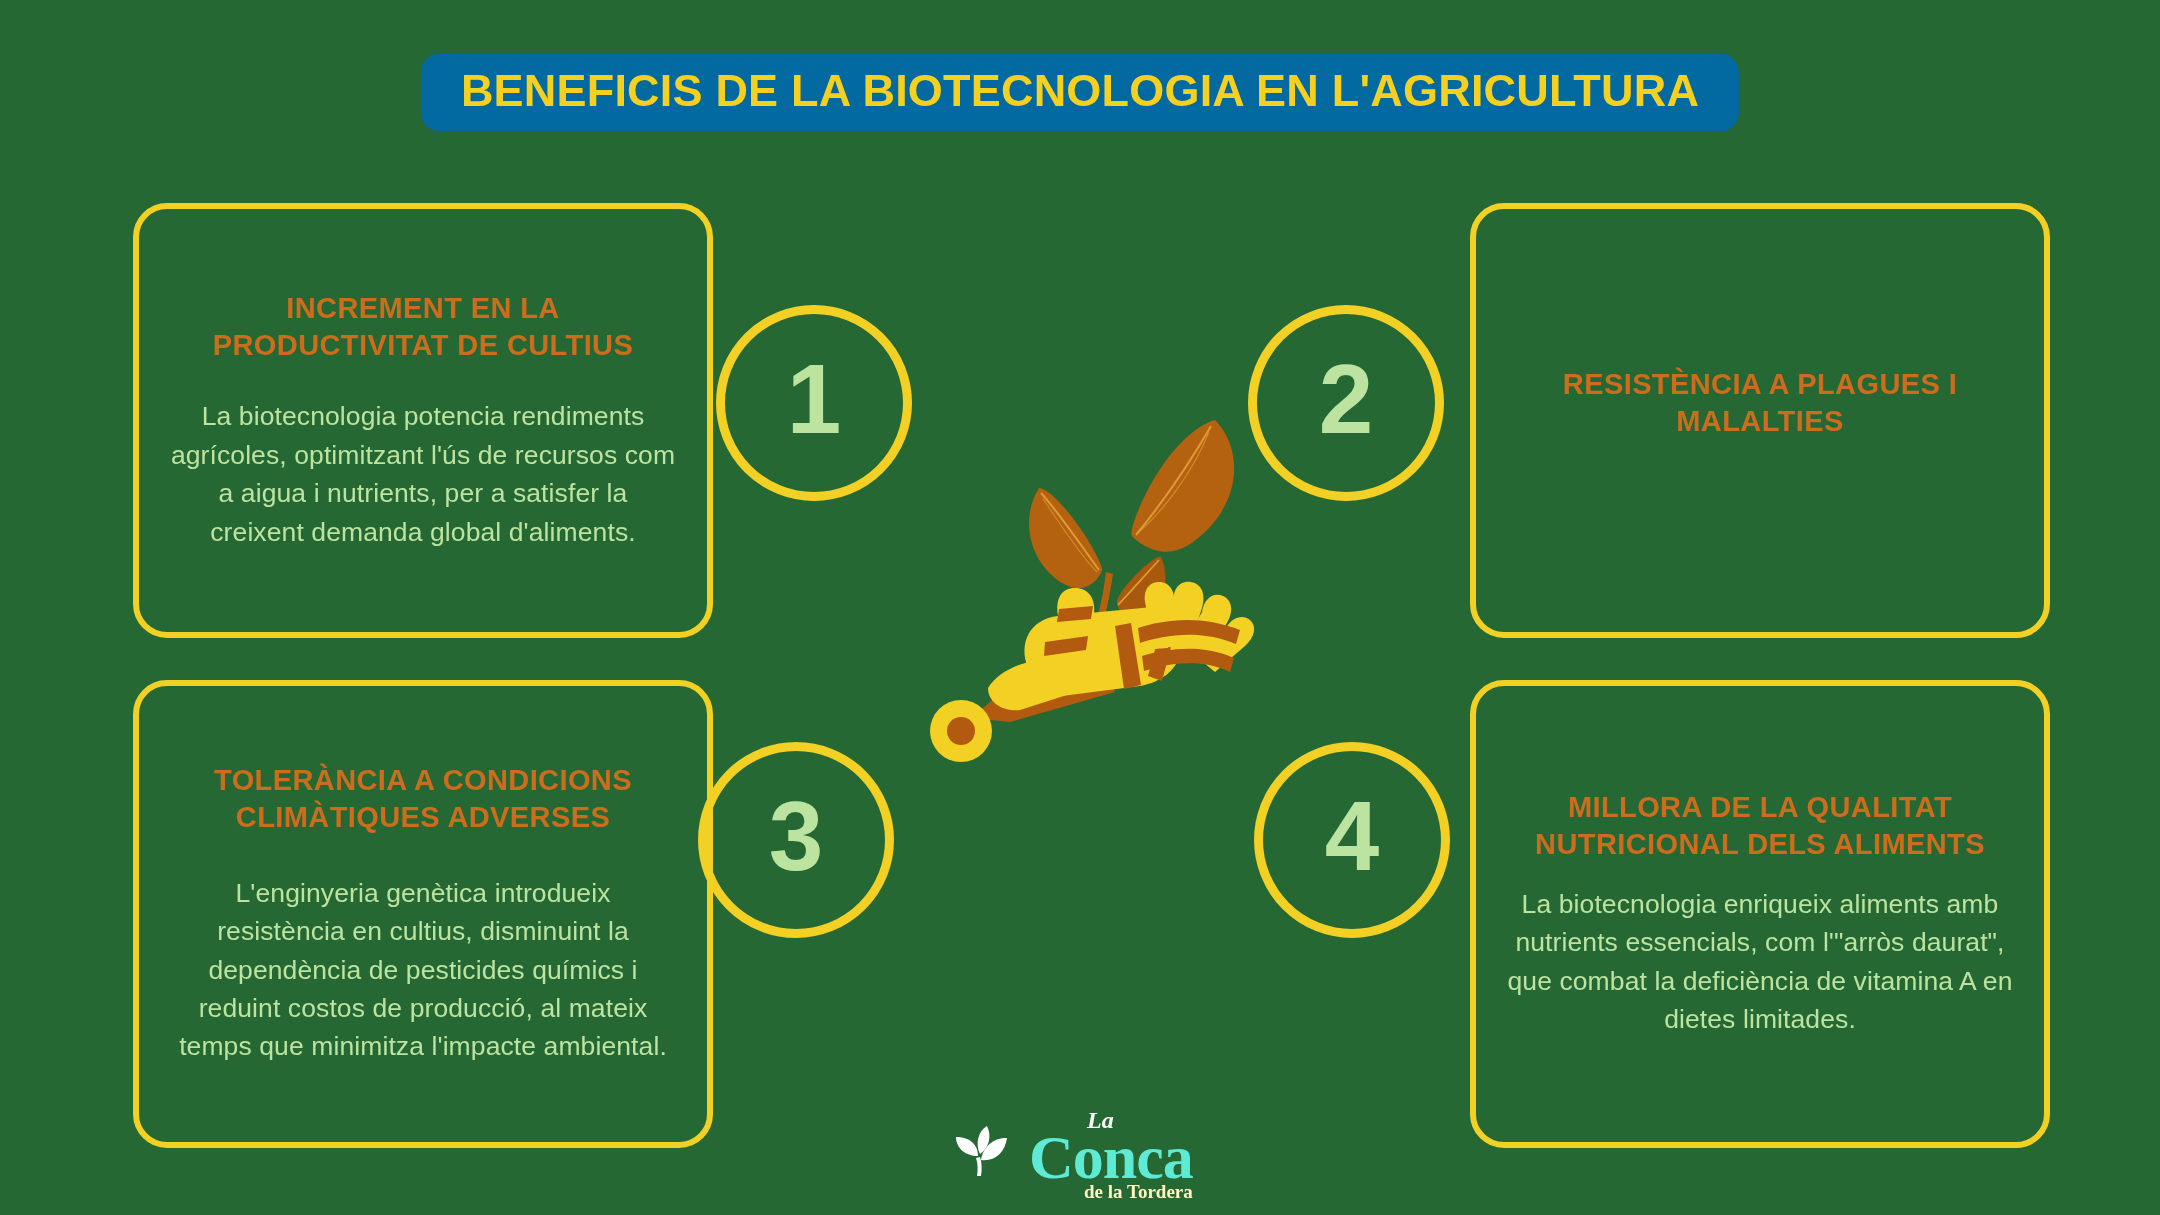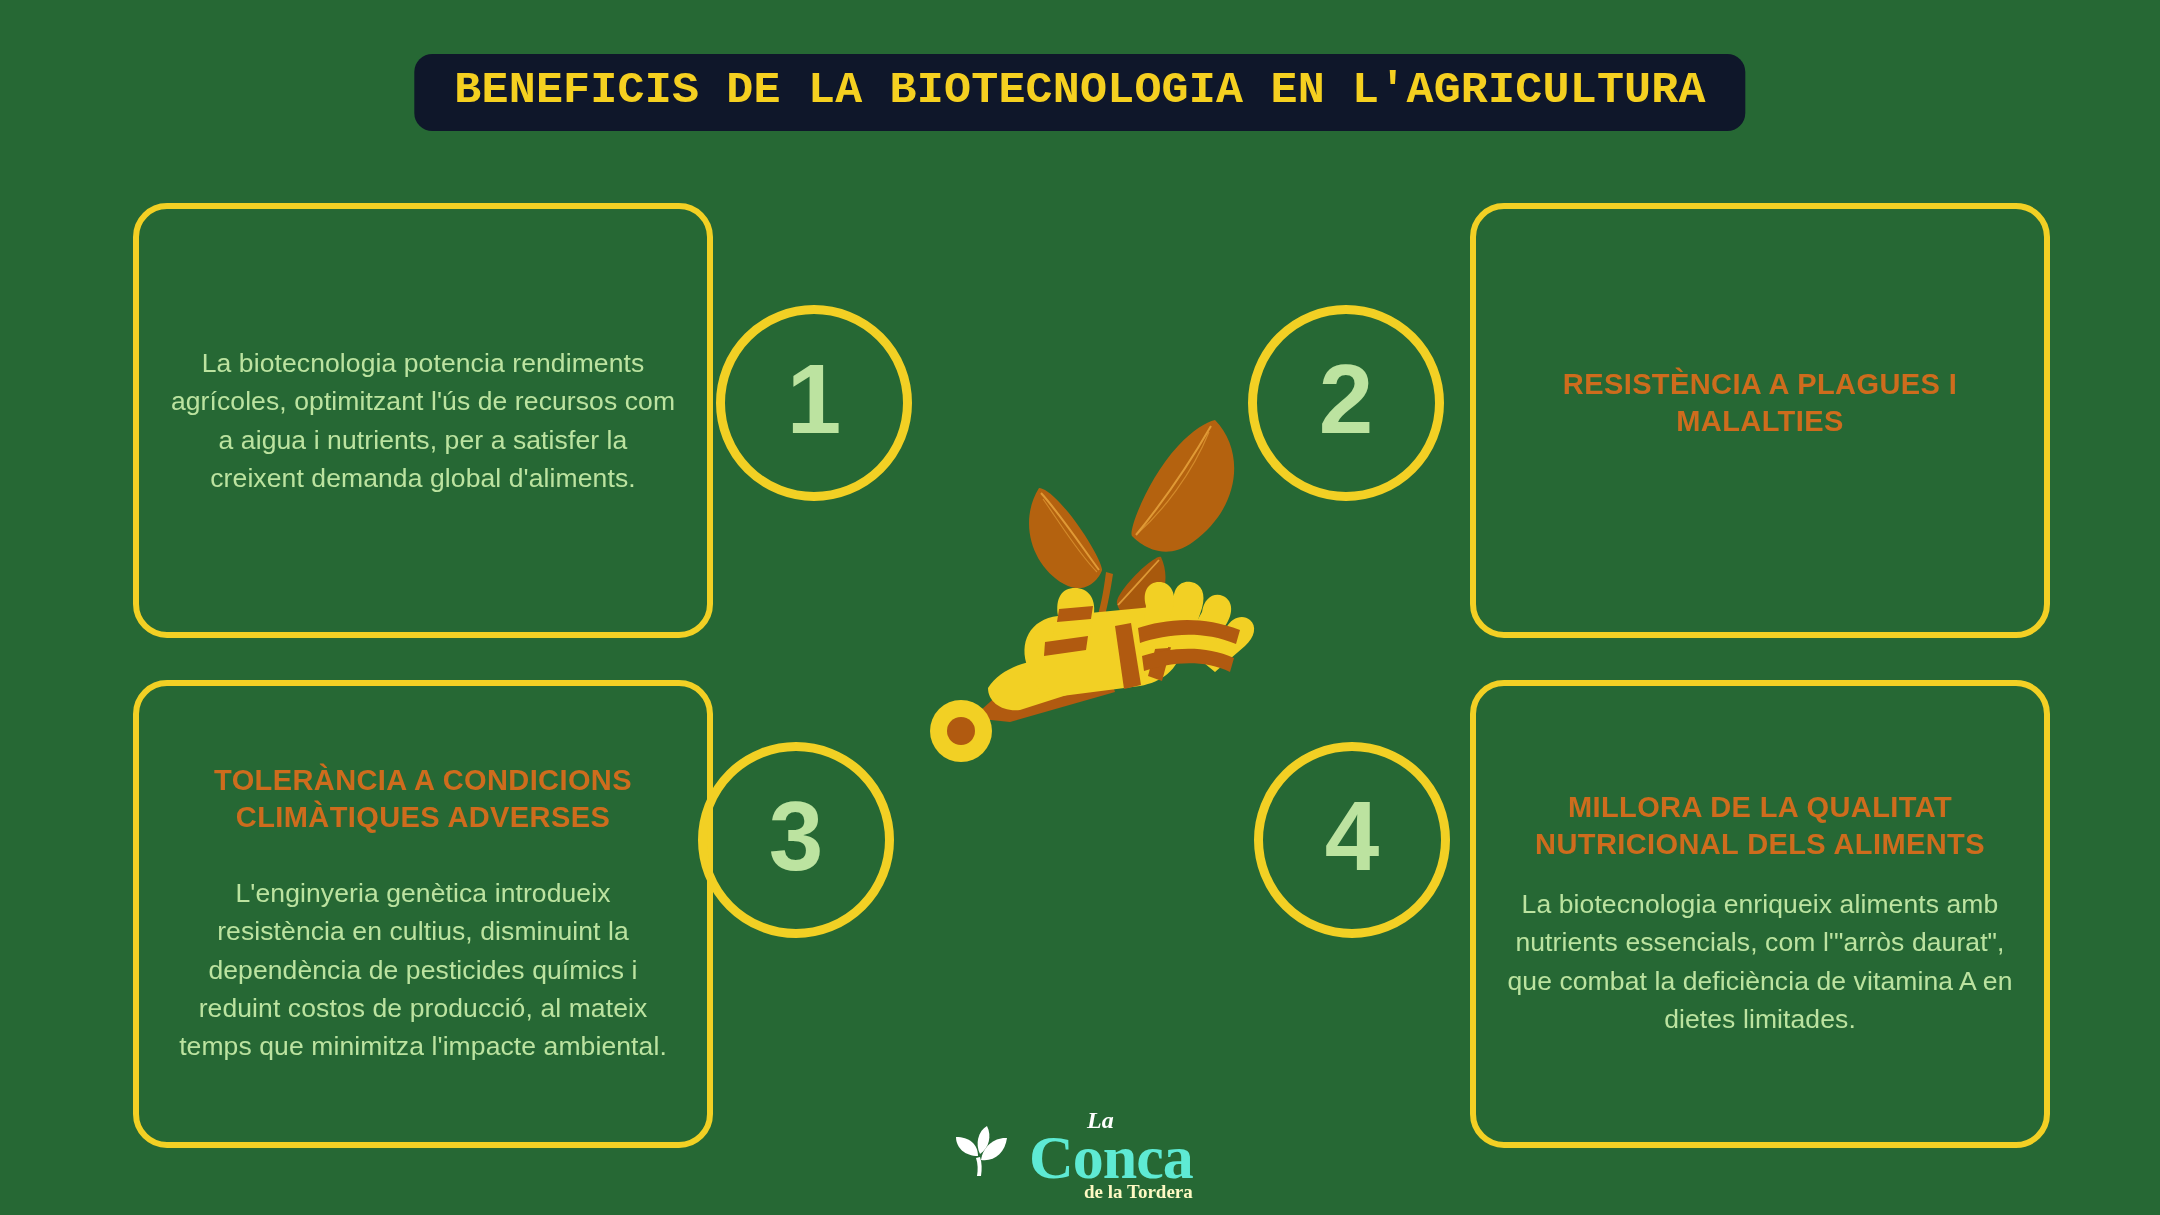--- a/index.html
+++ b/index.html
@@ -22,27 +22,26 @@
     width: 2160px;
     height: 1215px;
   }
 
   
   .title-banner {
     position: absolute;
     left: 50%;
     transform: translateX(-50%);
     top: 54px;
-    background: #0f172a;
+    background: #0369a1;
     border-radius: 18px;
     padding: 14px 40px 18px 40px;
     display: flex;
     align-items: center;
     justify-content: center;
-    font-family: Liberation Mono, monospace;
   }
   .title-text {
     color: #F5D020;
     font-size: 45px;
     font-weight: bold;
     letter-spacing: 0.2px;
     line-height: 1;
     white-space: nowrap;
   }
 
@@ -162,20 +161,21 @@
 </head>
 <body>
 
 <div class="stage">
 
   <div class="title-banner">
     <div class="title-text">BENEFICIS DE LA BIOTECNOLOGIA EN L'AGRICULTURA</div>
   </div>
 
   <div class="card" id="card-1">
+    <div class="card-heading">INCREMENT EN LA PRODUCTIVITAT DE CULTIUS</div>
     <div class="card-body">La biotecnologia potencia rendiments agrícoles, optimitzant l'ús de recursos com a aigua i nutrients, per a satisfer la creixent demanda global d'aliments.</div>
   </div>
 
   <div class="card" id="card-2">
     <div class="card-heading">RESISTÈNCIA A PLAGUES I MALALTIES</div>
   </div>
 
   <div class="card" id="card-4">
     <div class="card-heading">MILLORA DE LA QUALITAT NUTRICIONAL DELS ALIMENTS</div>
     <div class="card-body">La biotecnologia enriqueix aliments amb nutrients essencials, com l'"arròs daurat", que combat la deficiència de vitamina A en dietes limitades.</div>

